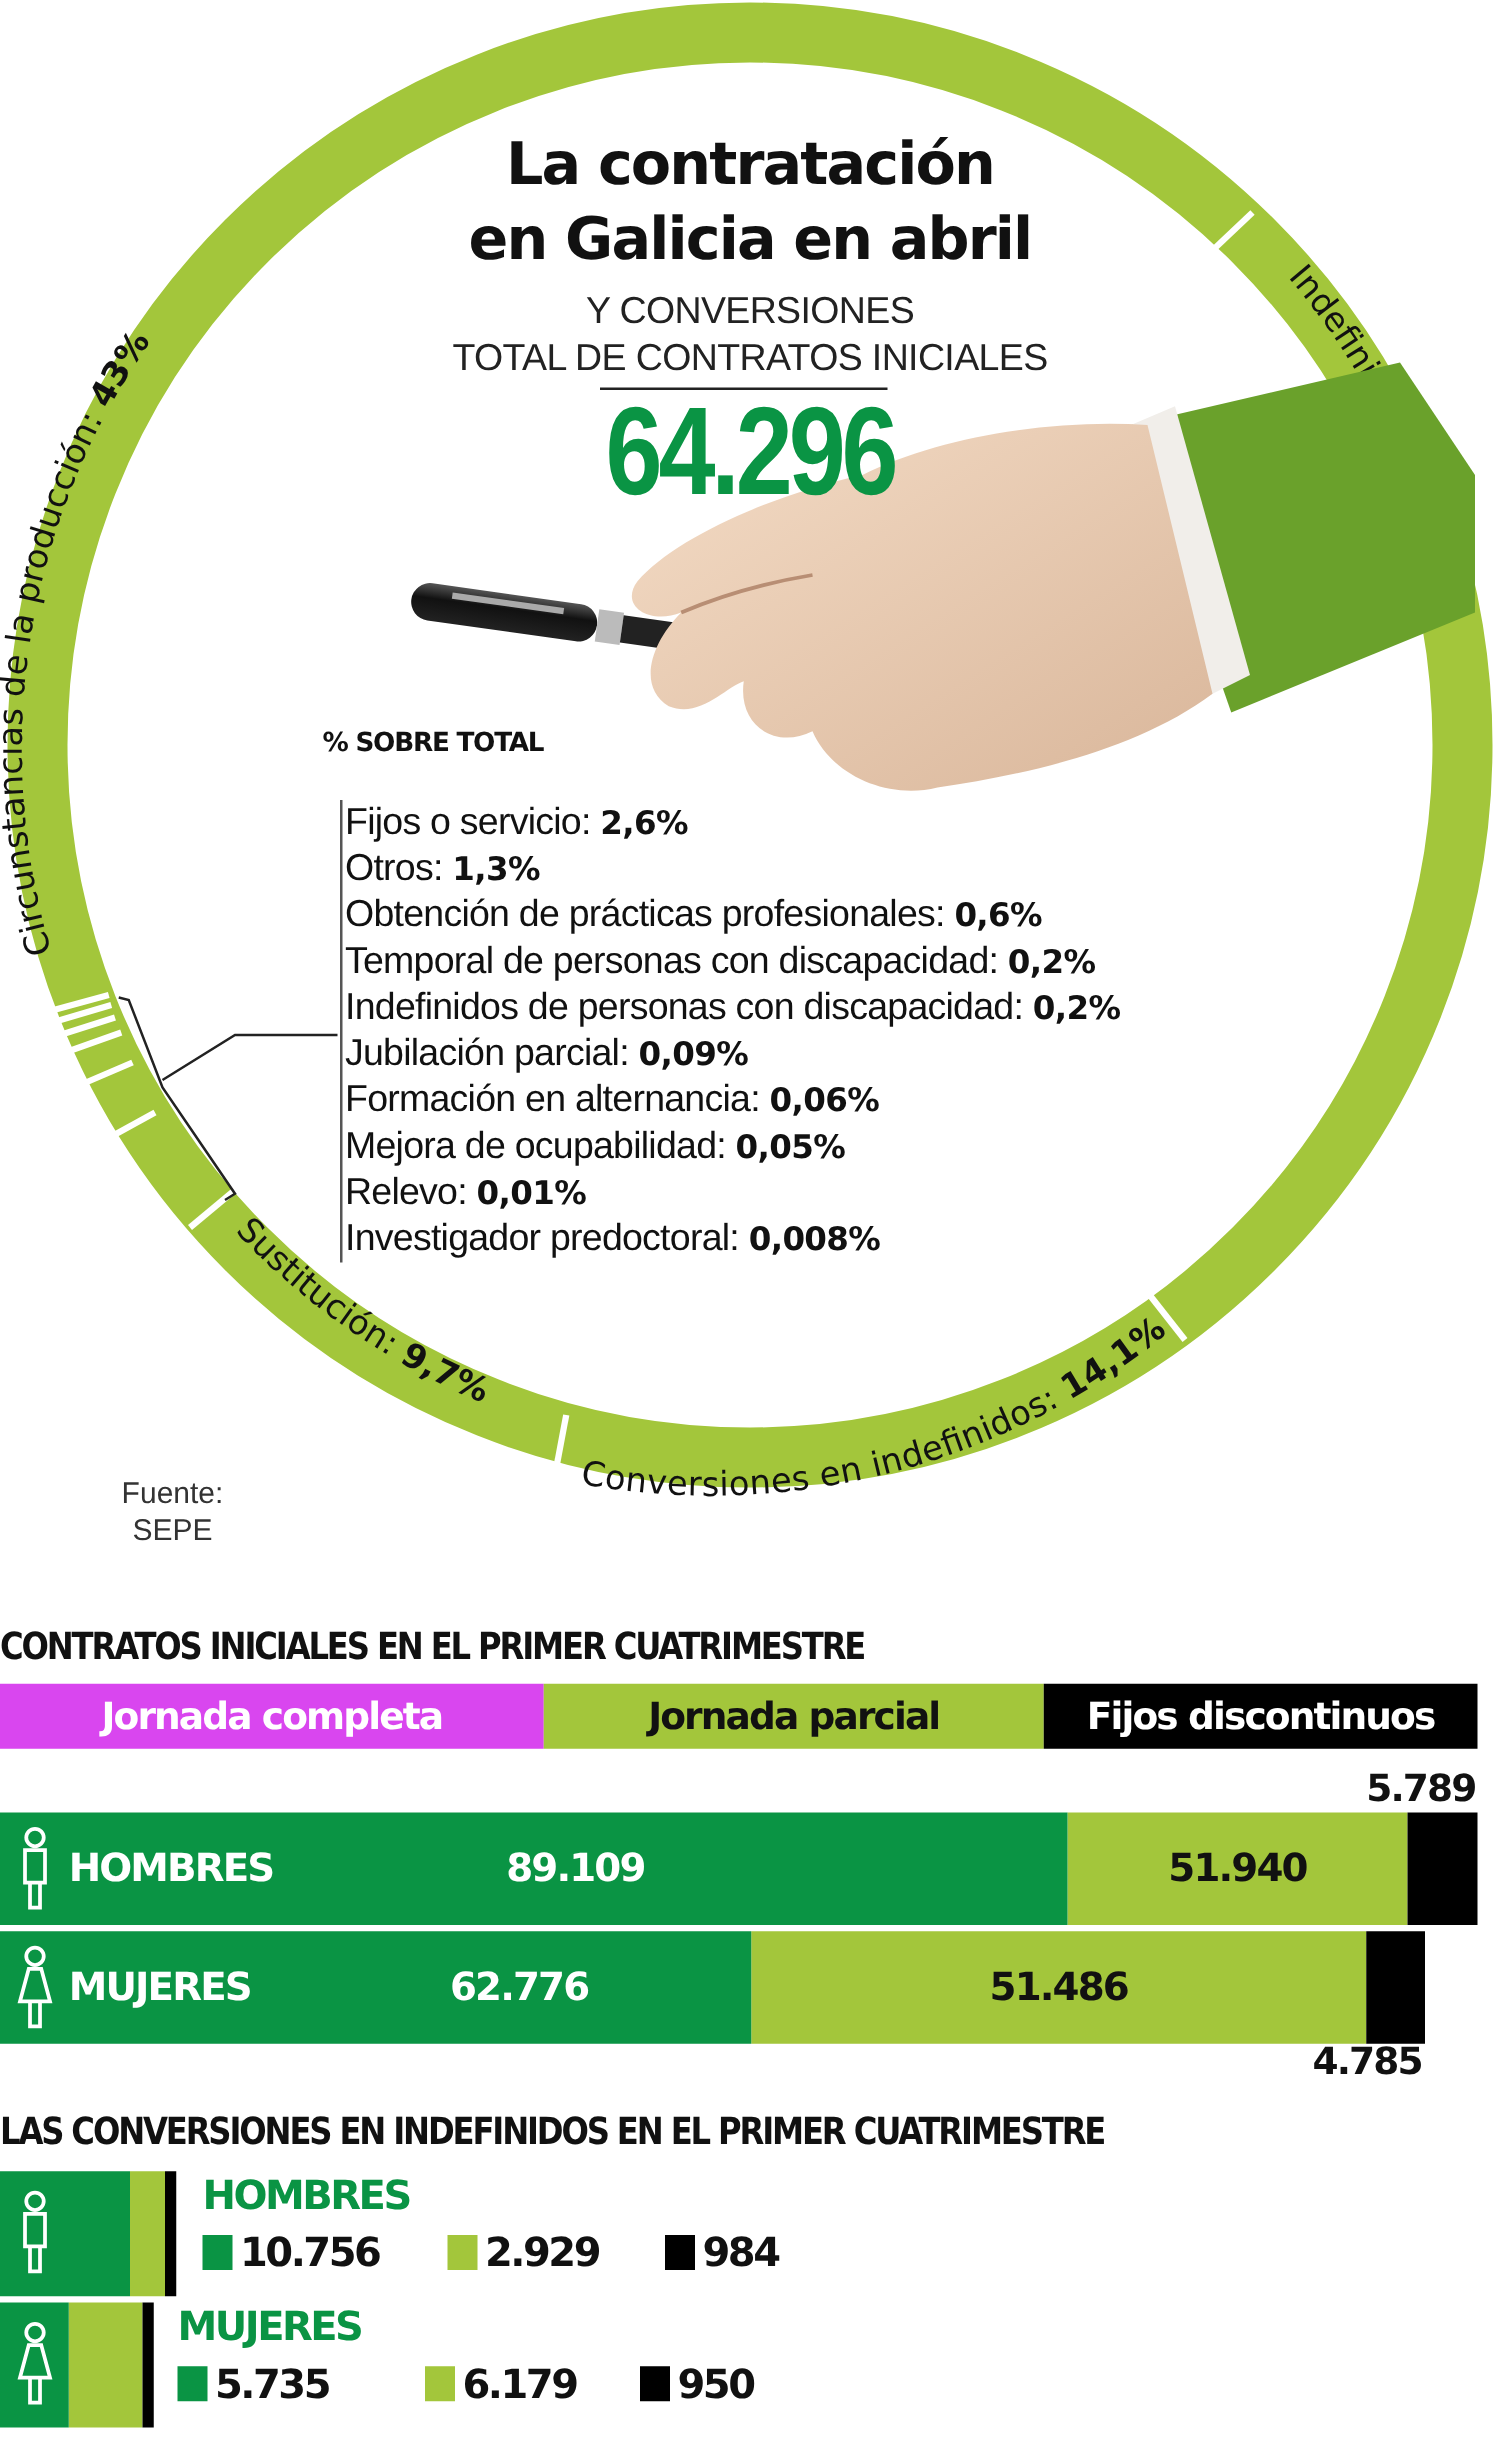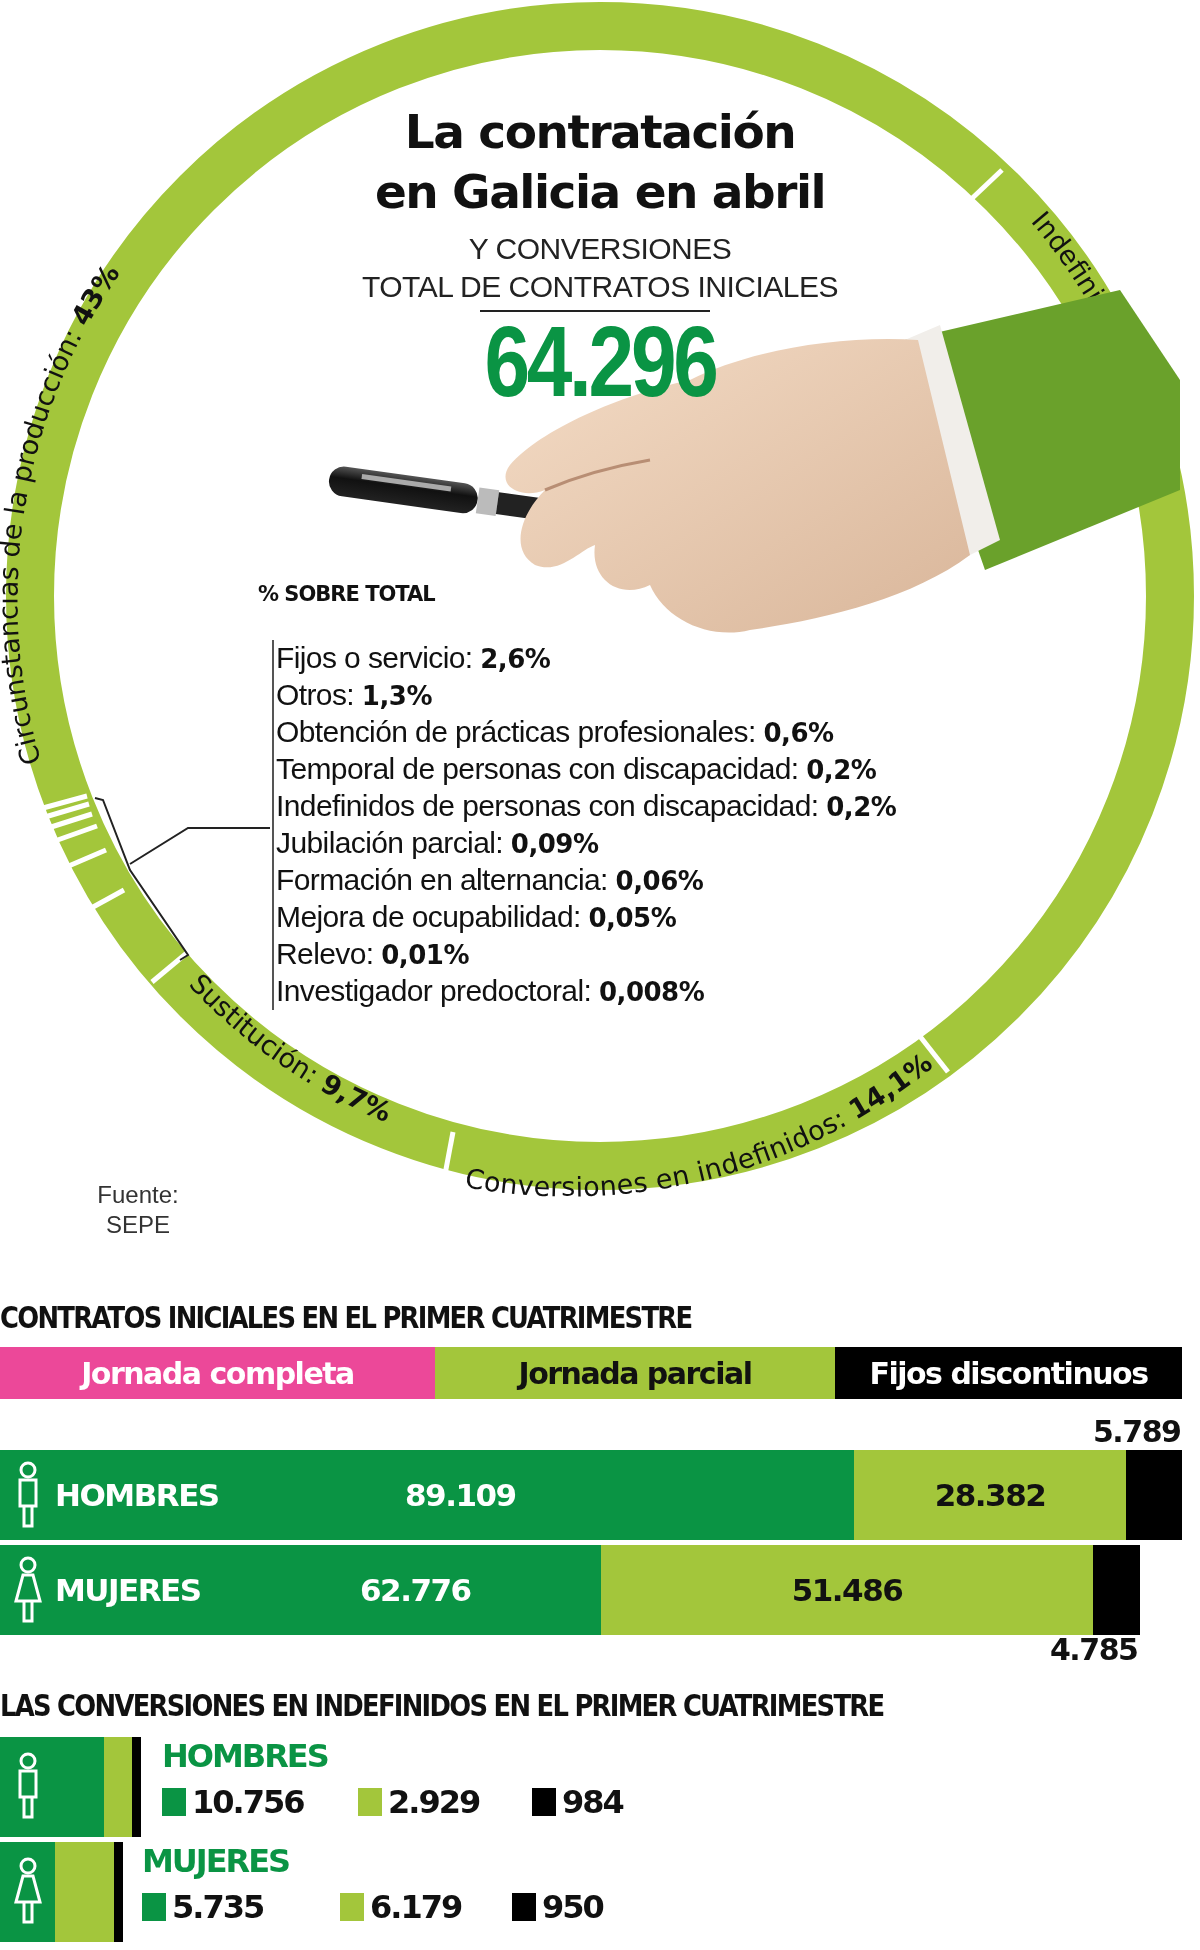--- a/index.html
+++ b/index.html
@@ -15,21 +15,21 @@
   .hand{position:absolute;left:320px;top:280px;width:880px;height:400px;}
   .pct-head{position:absolute;left:258px;top:582px;font-family:"DejaVu Sans",sans-serif;font-weight:bold;font-size:21px;letter-spacing:-1px;color:#111;}
   .pct-list{position:absolute;left:272px;top:640px;border-left:2px solid #555;padding-left:2px;}
   .pct-item{font-family:"Liberation Sans",sans-serif;font-size:30px;line-height:36px;color:#111;white-space:nowrap;letter-spacing:-0.6px;}
   .pct-item .v{font-weight:bold;font-family:"DejaVu Sans",sans-serif;font-size:26px;letter-spacing:-0.5px;}
   .bracket{position:absolute;left:0;top:0;width:400px;height:1200px;pointer-events:none;}
   .source{position:absolute;left:88px;top:1180px;width:100px;text-align:center;font-family:"Liberation Sans",sans-serif;font-size:24px;line-height:30px;color:#333;}
   .sec-title{position:absolute;left:0;font-family:"DejaVu Sans",sans-serif;font-weight:bold;font-size:30px;letter-spacing:-2px;color:#111;transform-origin:left center;transform:scaleX(0.86);white-space:nowrap;}
   .legend{position:absolute;left:0;top:1347px;width:1182px;height:52px;display:flex;}
   .legend div{display:flex;align-items:center;justify-content:center;font-family:"DejaVu Sans",sans-serif;font-weight:bold;font-size:30px;letter-spacing:-1.5px;}
-  .lg1{background:#ec4899;color:#fff;width:435px;}
+  .lg1{background:#d946ef;color:#fff;width:435px;}
   .lg2{background:#a3c63b;color:#111;width:400px;}
   .lg3{background:#000;color:#fff;flex:1;}
   .barrow{position:absolute;left:0;height:90px;display:flex;}
   .seg{height:100%;display:flex;align-items:center;font-family:"DejaVu Sans",sans-serif;font-weight:bold;font-size:31px;letter-spacing:-1.5px;}
   .dg{background:#0a9444;color:#fff;position:relative;}
   .lg{background:#a3c63b;color:#111;justify-content:center;}
   .bk{background:#000;}
   .row-label{position:absolute;left:55px;top:0;height:100%;display:flex;align-items:center;color:#fff;font-family:"DejaVu Sans",sans-serif;font-weight:bold;font-size:31px;letter-spacing:-1.5px;}
   .row-val{position:absolute;top:0;height:100%;display:flex;align-items:center;color:#fff;}
   .person{position:absolute;left:12px;top:10px;width:32px;height:70px;}
@@ -149,21 +149,21 @@
 <div class="barrow" style="top:1450px;width:1182px;">
   <div class="seg dg" style="width:854px;">
     <svg class="person" viewBox="0 0 32 70">
         <circle cx="16" cy="10" r="7" fill="none" stroke="#fff" stroke-width="3"></circle>
         <path d="M 8 20 L 24 20 L 24 46 L 8 46 Z M 12 46 L 12 66 L 20 66 L 20 46" fill="none" stroke="#fff" stroke-width="3"></path>
       </svg>
     <span class="row-label">HOMBRES</span>
     <span class="row-val" style="left:405px;">89.109</span>
   </div>
   <div class="seg lg" style="width:272px;">
-      <span>28.382</span>
+      <span>51.940</span>
     </div>
   <div class="seg bk" style="flex:1;"></div>
 </div>
 
 <div class="barrow" style="top:1545px;width:1140px;">
   <div class="seg dg" style="width:601px;">
     <svg class="person" viewBox="0 0 32 70">
         <circle cx="16" cy="10" r="7" fill="none" stroke="#fff" stroke-width="3"></circle>
         <path d="M 11 20 L 21 20 L 28 46 L 4 46 Z M 12 46 L 12 66 L 20 66 L 20 46" fill="none" stroke="#fff" stroke-width="3"></path>
       </svg>

